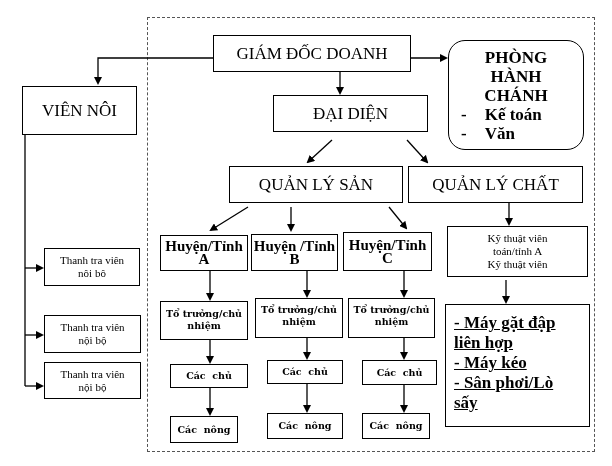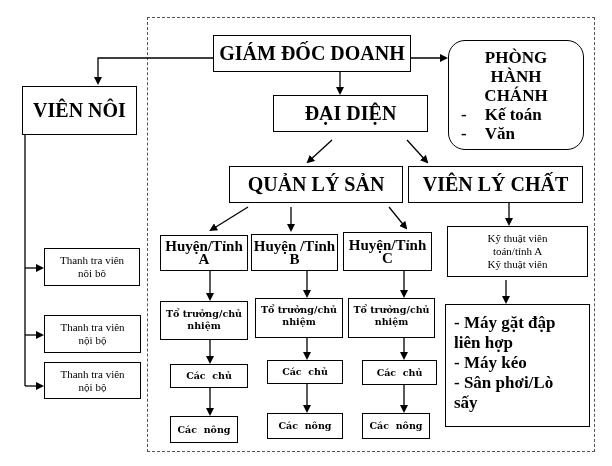--- a/index.html
+++ b/index.html
@@ -1,19 +1,19 @@
 <!DOCTYPE html>
 <html><head>
 <meta charset="utf-8">
 <style>
   html, body { margin:0; padding:0; background:#ffffff; }
   body { width:612px; height:466px; position:relative; overflow:hidden; font-family:"Liberation Serif", "DejaVu Serif", serif; color:#000; }
   .box { position:absolute; border:1.5px solid #000; background:#fff; box-sizing:border-box; text-align:center; display:flex; flex-direction:column; align-items:center; justify-content:center; overflow:hidden; }
   .container { position:absolute; left:147px; top:17px; width:448px; height:435px; border:1.5px dashed #555; box-sizing:border-box; border-style:dashed; }
-  .big { font-weight:bold; font-size:20px; line-height:19px; }
+  .big { font-weight:normal; font-size:17px; line-height:19px; }
   .mid { font-weight:bold; font-size:15px; line-height:13px; }
   .small { font-size:11px; line-height:13px; }
   .smallb { font-weight:bold; font-size:9.5px; line-height:12px; font-family:"DejaVu Serif", serif; }
   svg.lines { position:absolute; left:0; top:0; }
   .list { text-align:left; align-items:flex-start; justify-content:flex-start; padding:8px 8px 0 8px; }
   .list div { font-weight:bold; font-size:17px; line-height:20px; }
   .ph { font-weight:bold; font-size:17px; line-height:19px;border-radius:17px; }
   .ph .row { display:flex; gap:18px; }
 </style>
 </head>
@@ -88,21 +88,21 @@
 </div>
 
 <div class="box big" style="left:22px;top:86px;width:115px;height:49px;">
   <span>VIÊN NÔI</span>
 </div>
 
 <div class="box big" style="left:229px;top:166px;width:174px;height:37px;">
   <span>QUẢN LÝ SẢN</span>
 </div>
 <div class="box big" style="left:408px;top:166px;width:175px;height:37px;">
-  <span>VIÊN LÝ CHẤT</span>
+  <span>QUẢN LÝ CHẤT</span>
 </div>
 
 <div class="box mid" style="left:160px;top:235px;width:88px;height:36px;">
   <span>Huyện/Tỉnh</span>
   <span>A</span>
 </div>
 <div class="box mid" style="left:251px;top:234px;width:87px;height:37px;">
   <span>Huyện /Tỉnh</span>
   <span>B</span>
 </div>
@@ -123,21 +123,21 @@
 </div>
 <div class="box smallb" style="left:255px;top:298px;width:88px;height:40px;justify-content:flex-start;padding-top:5px;">
   <span>Tổ trưởng/chủ</span>
   <span>nhiệm</span>
 </div>
 <div class="box smallb" style="left:348px;top:298px;width:87px;height:40px;justify-content:flex-start;padding-top:5px;">
   <span>Tổ trưởng/chủ</span>
   <span>nhiệm</span>
 </div>
 
-<div class="box list" style="left:445px;top:304px;width:145px;height:123px;">
+<div class="box list" style="left:445px;top:304px;width:145px;height:123px;text-decoration:underline;">
   <div>- Máy gặt đập</div>
   <div>liên hợp</div>
   <div>- Máy kéo</div>
   <div>- Sân phơi/Lò</div>
   <div>sấy</div>
 </div>
 
 <div class="box smallb" style="left:170px;top:364px;width:78px;height:24px;">
   <span style="white-space:pre;">Các  chủ</span>
 </div>

